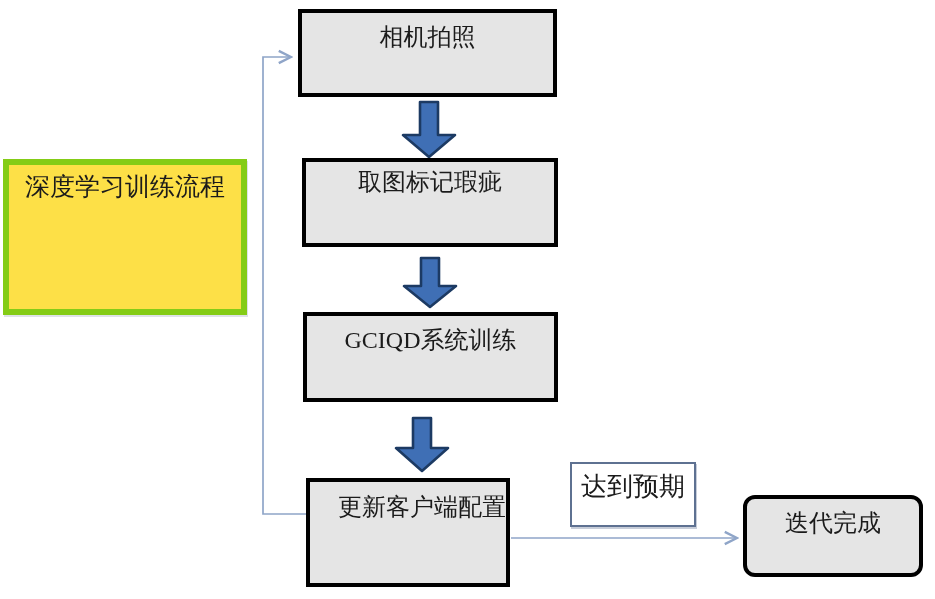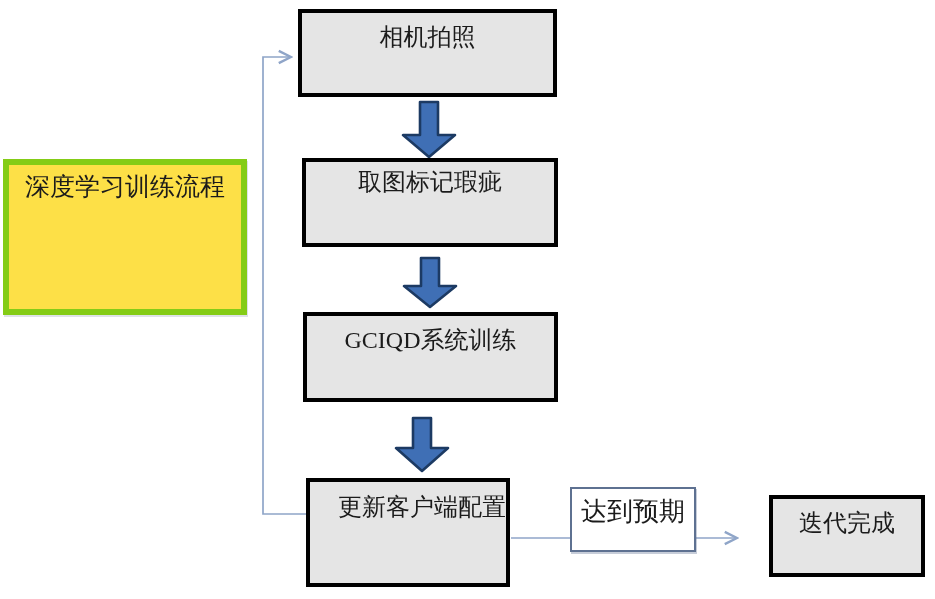--- a/index.html
+++ b/index.html
@@ -89,21 +89,21 @@
   </div>
 
   <div class="node" style="left:303px; top:312px; width:255px; height:90px;">
     <span class="pad txt" style="">GCIQD系统训练</span>
   </div>
 
   <div class="node node-update" style="left:306px; top:478px; width:204px; height:109px;">
     <span class="pad txt">更新客户端配置</span>
   </div>
 
-  <div class="edge-label-box" style="left:570px; top:487px; width:126px; height:65px;">
+  <div class="edge-label-box" style="left:570px; top:462px; width:126px; height:65px;">
     <span class="pad txt">达到预期</span>
   </div>
 
-  <div class="node" style="left:769px; top:495px; width:156px; height:82px;">
+  <div class="node" style="left:743px; top:495px; width:180px; height:82px;border-radius:12px;">
     <span class="pad txt">迭代完成</span>
   </div>
 
 </div>
 
 </body></html>

